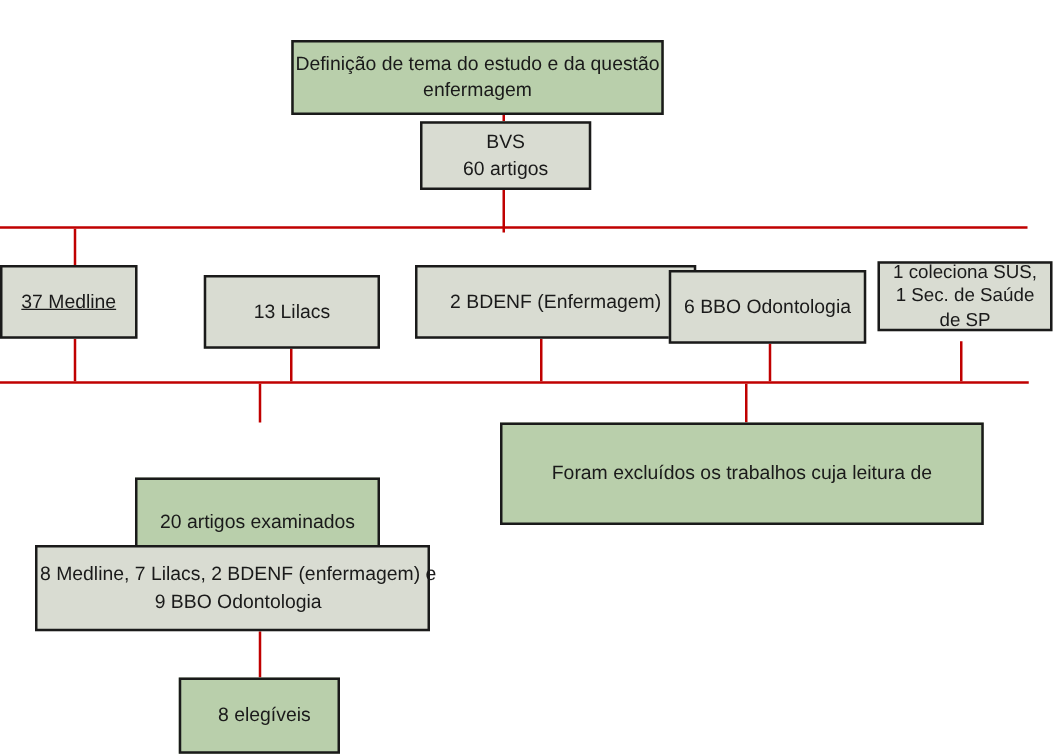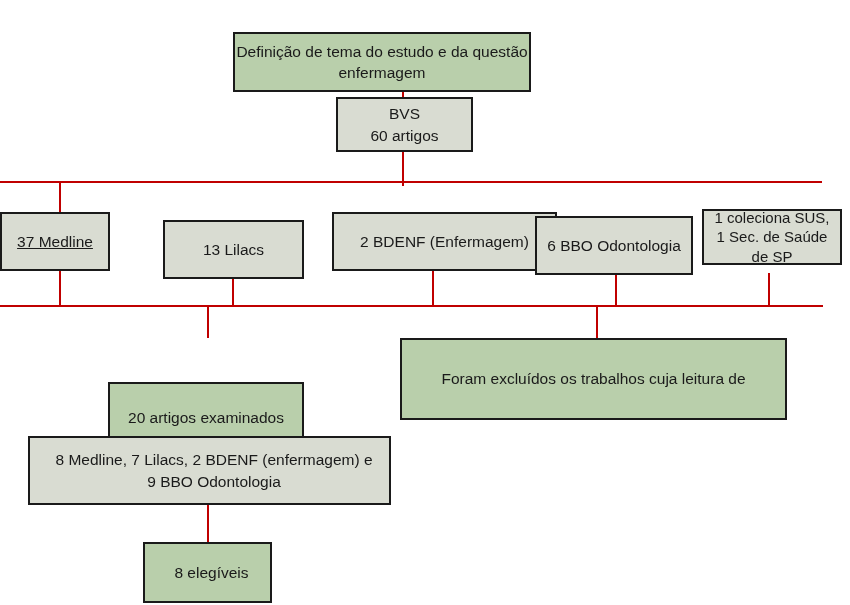--- a/index.html
+++ b/index.html
@@ -42,21 +42,21 @@
   
   #n-definicao   {left:233px;top:4px;  width:298px;height:60px;margin-top:28px;}
   #n-bvs         {left:336px;top:97px; width:137px;height:55px;}
   #n-medline     {left:0px;  top:212px;width:110px;height:59px;text-decoration:underline;}
   #n-lilacs      {left:163px;top:220px;width:141px;height:59px;}
   #n-bdenf       {left:332px;top:212px;width:225px;height:59px;}
   #n-bbo         {left:535px;top:216px;width:158px;height:59px;}
   #n-coleciona   {left:702px;top:209px;width:140px;height:56px;font-size:15px;line-height:1.3;}
   #n-examinados  {left:108px;top:338px;width:196px;height:71px;margin-top:44px;}
   #n-excluidos   {left:400px;top:338px;width:387px;height:82px;}
-  #n-selecionados{left:28px; top:436px;width:363px;height:69px;padding-left:13px;}
+  #n-selecionados{left:28px; top:436px;width:316px;height:69px;padding-left:13px;}
   #n-elegiveis   {left:143px;top:542px;width:129px;height:61px;padding-left:12px;}
 
   
   #hline-top     {left:0;top:181px;width:822px;}
   #hline-bottom  {left:0;top:305px;width:823px;}
   #v-definicao-bvs    {left:402px;top:64px; height:33px;}
   #v-bvs-rail         {left:402px;top:152px;height:34px;}
   #v-rail-medline     {left:59px; top:183px;height:29px;}
   #v-medline-rail     {left:59px; top:271px;height:34px;}
   #v-lilacs-rail      {left:232px;top:271px;height:34px;}

